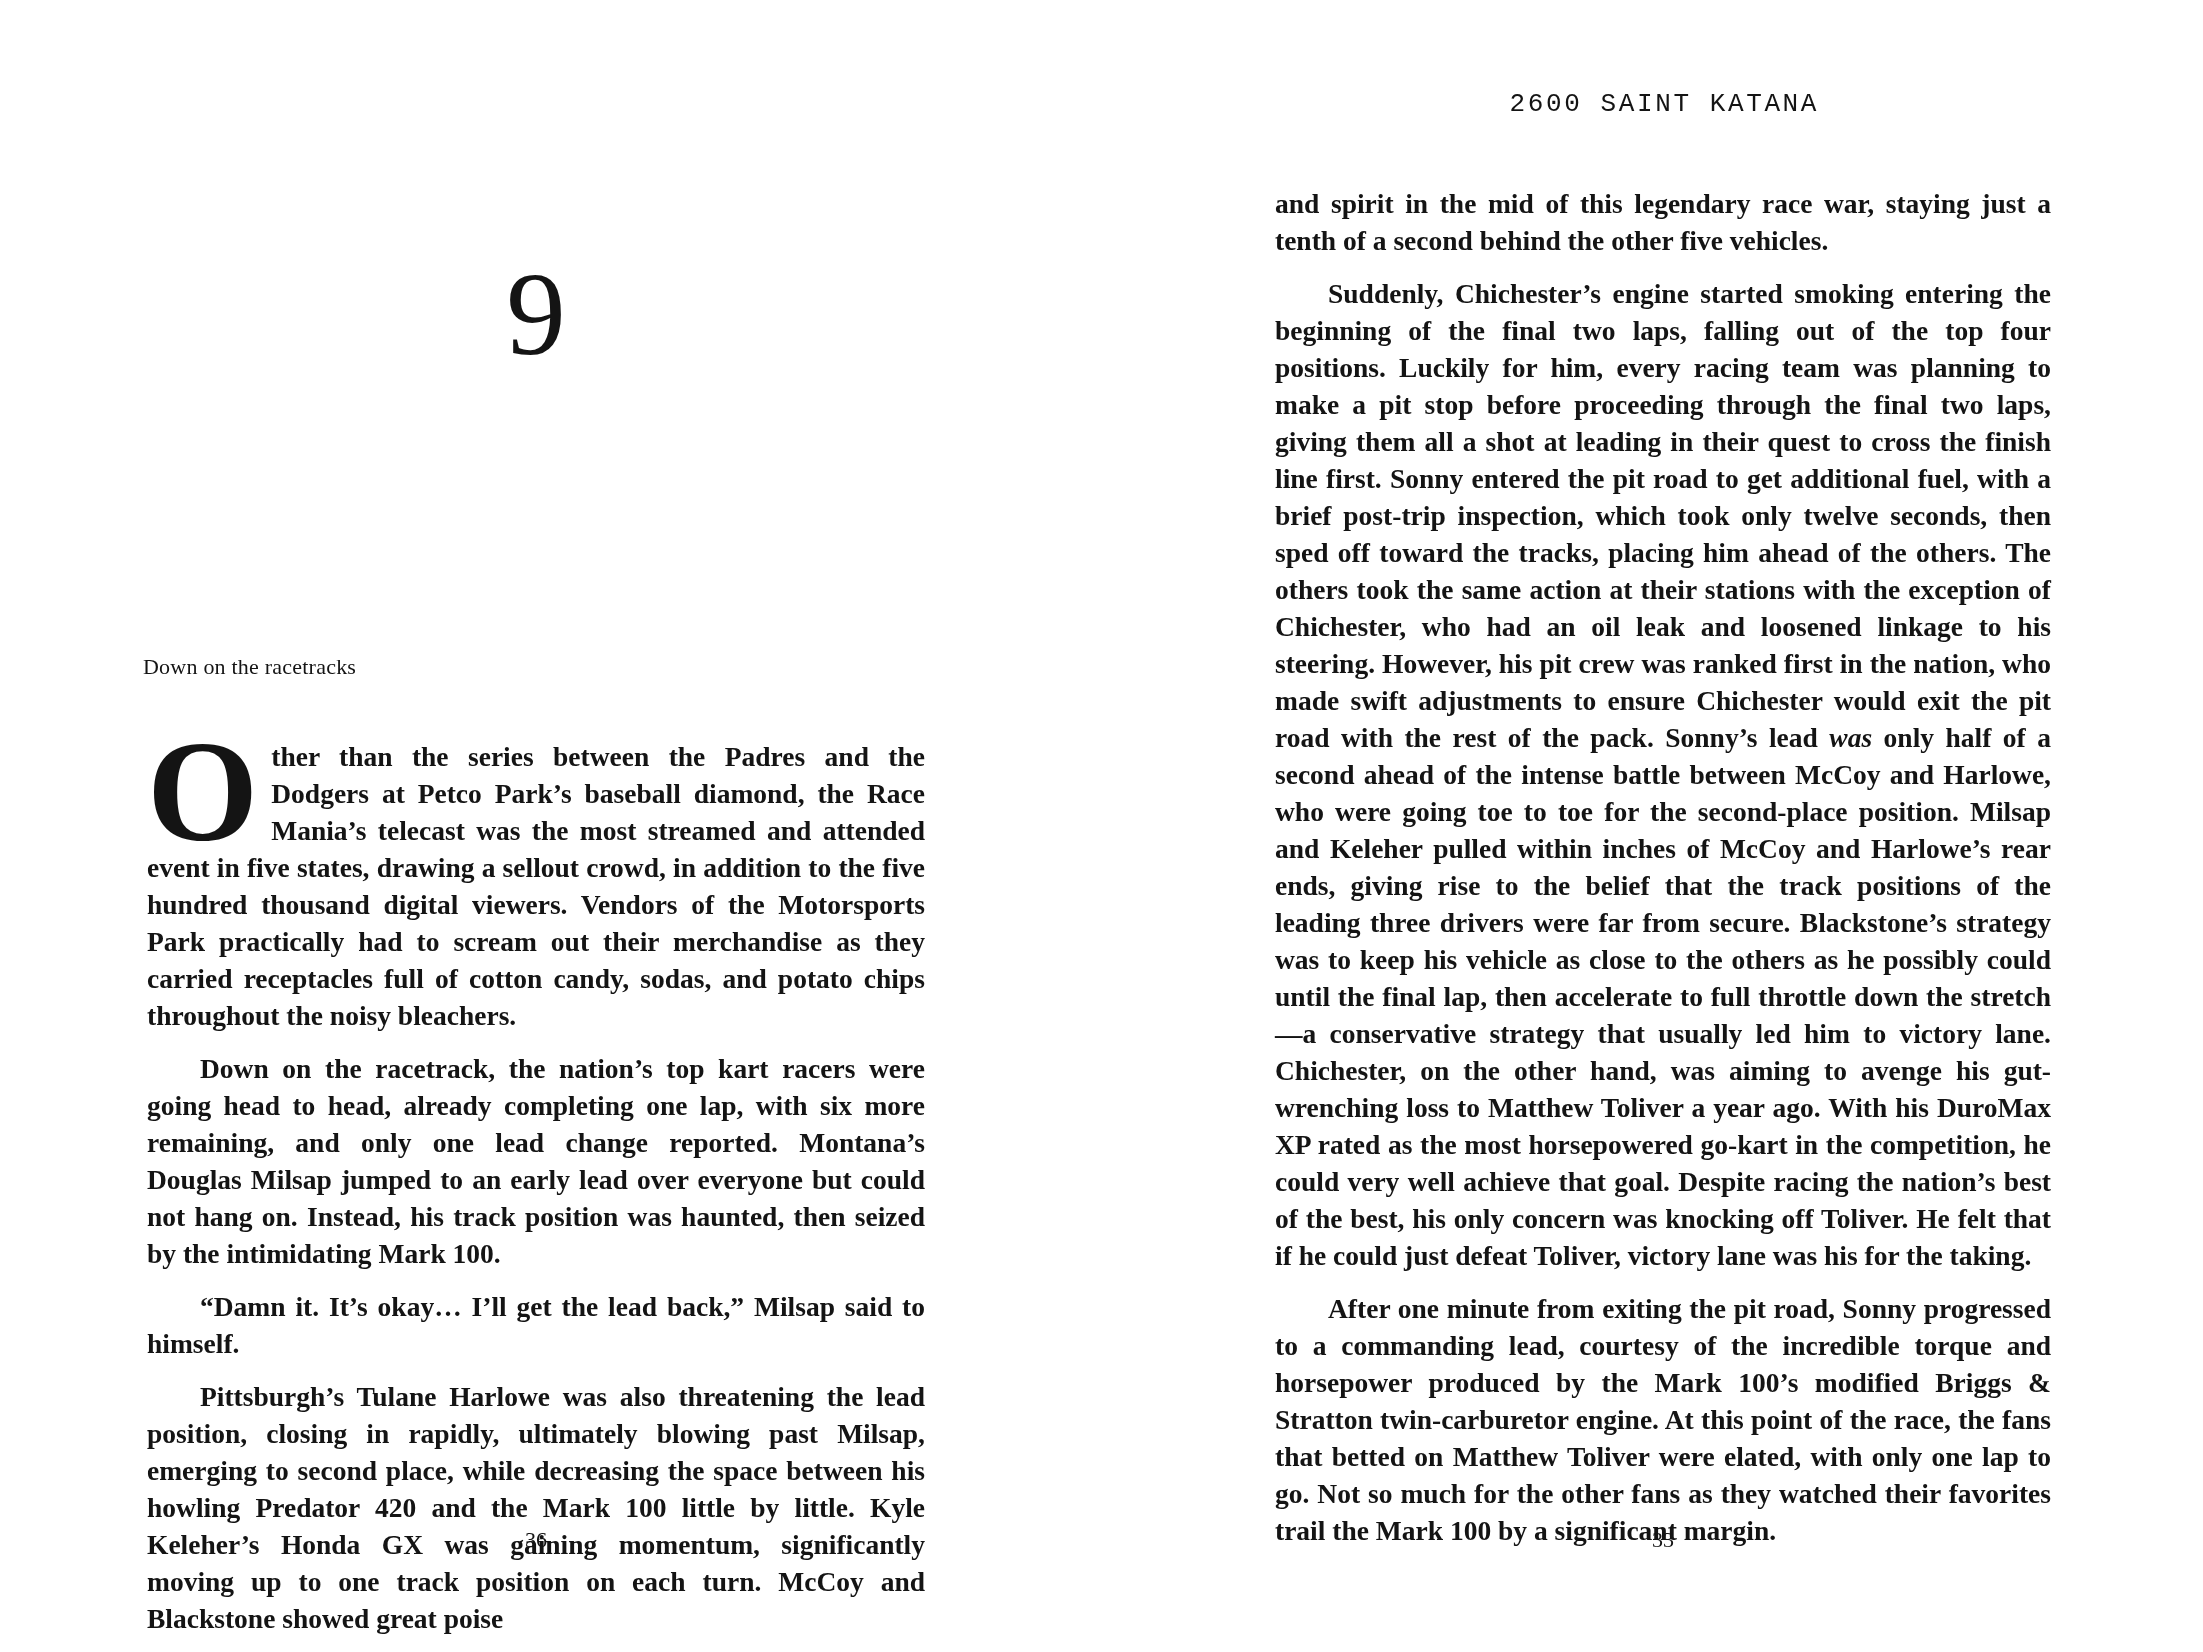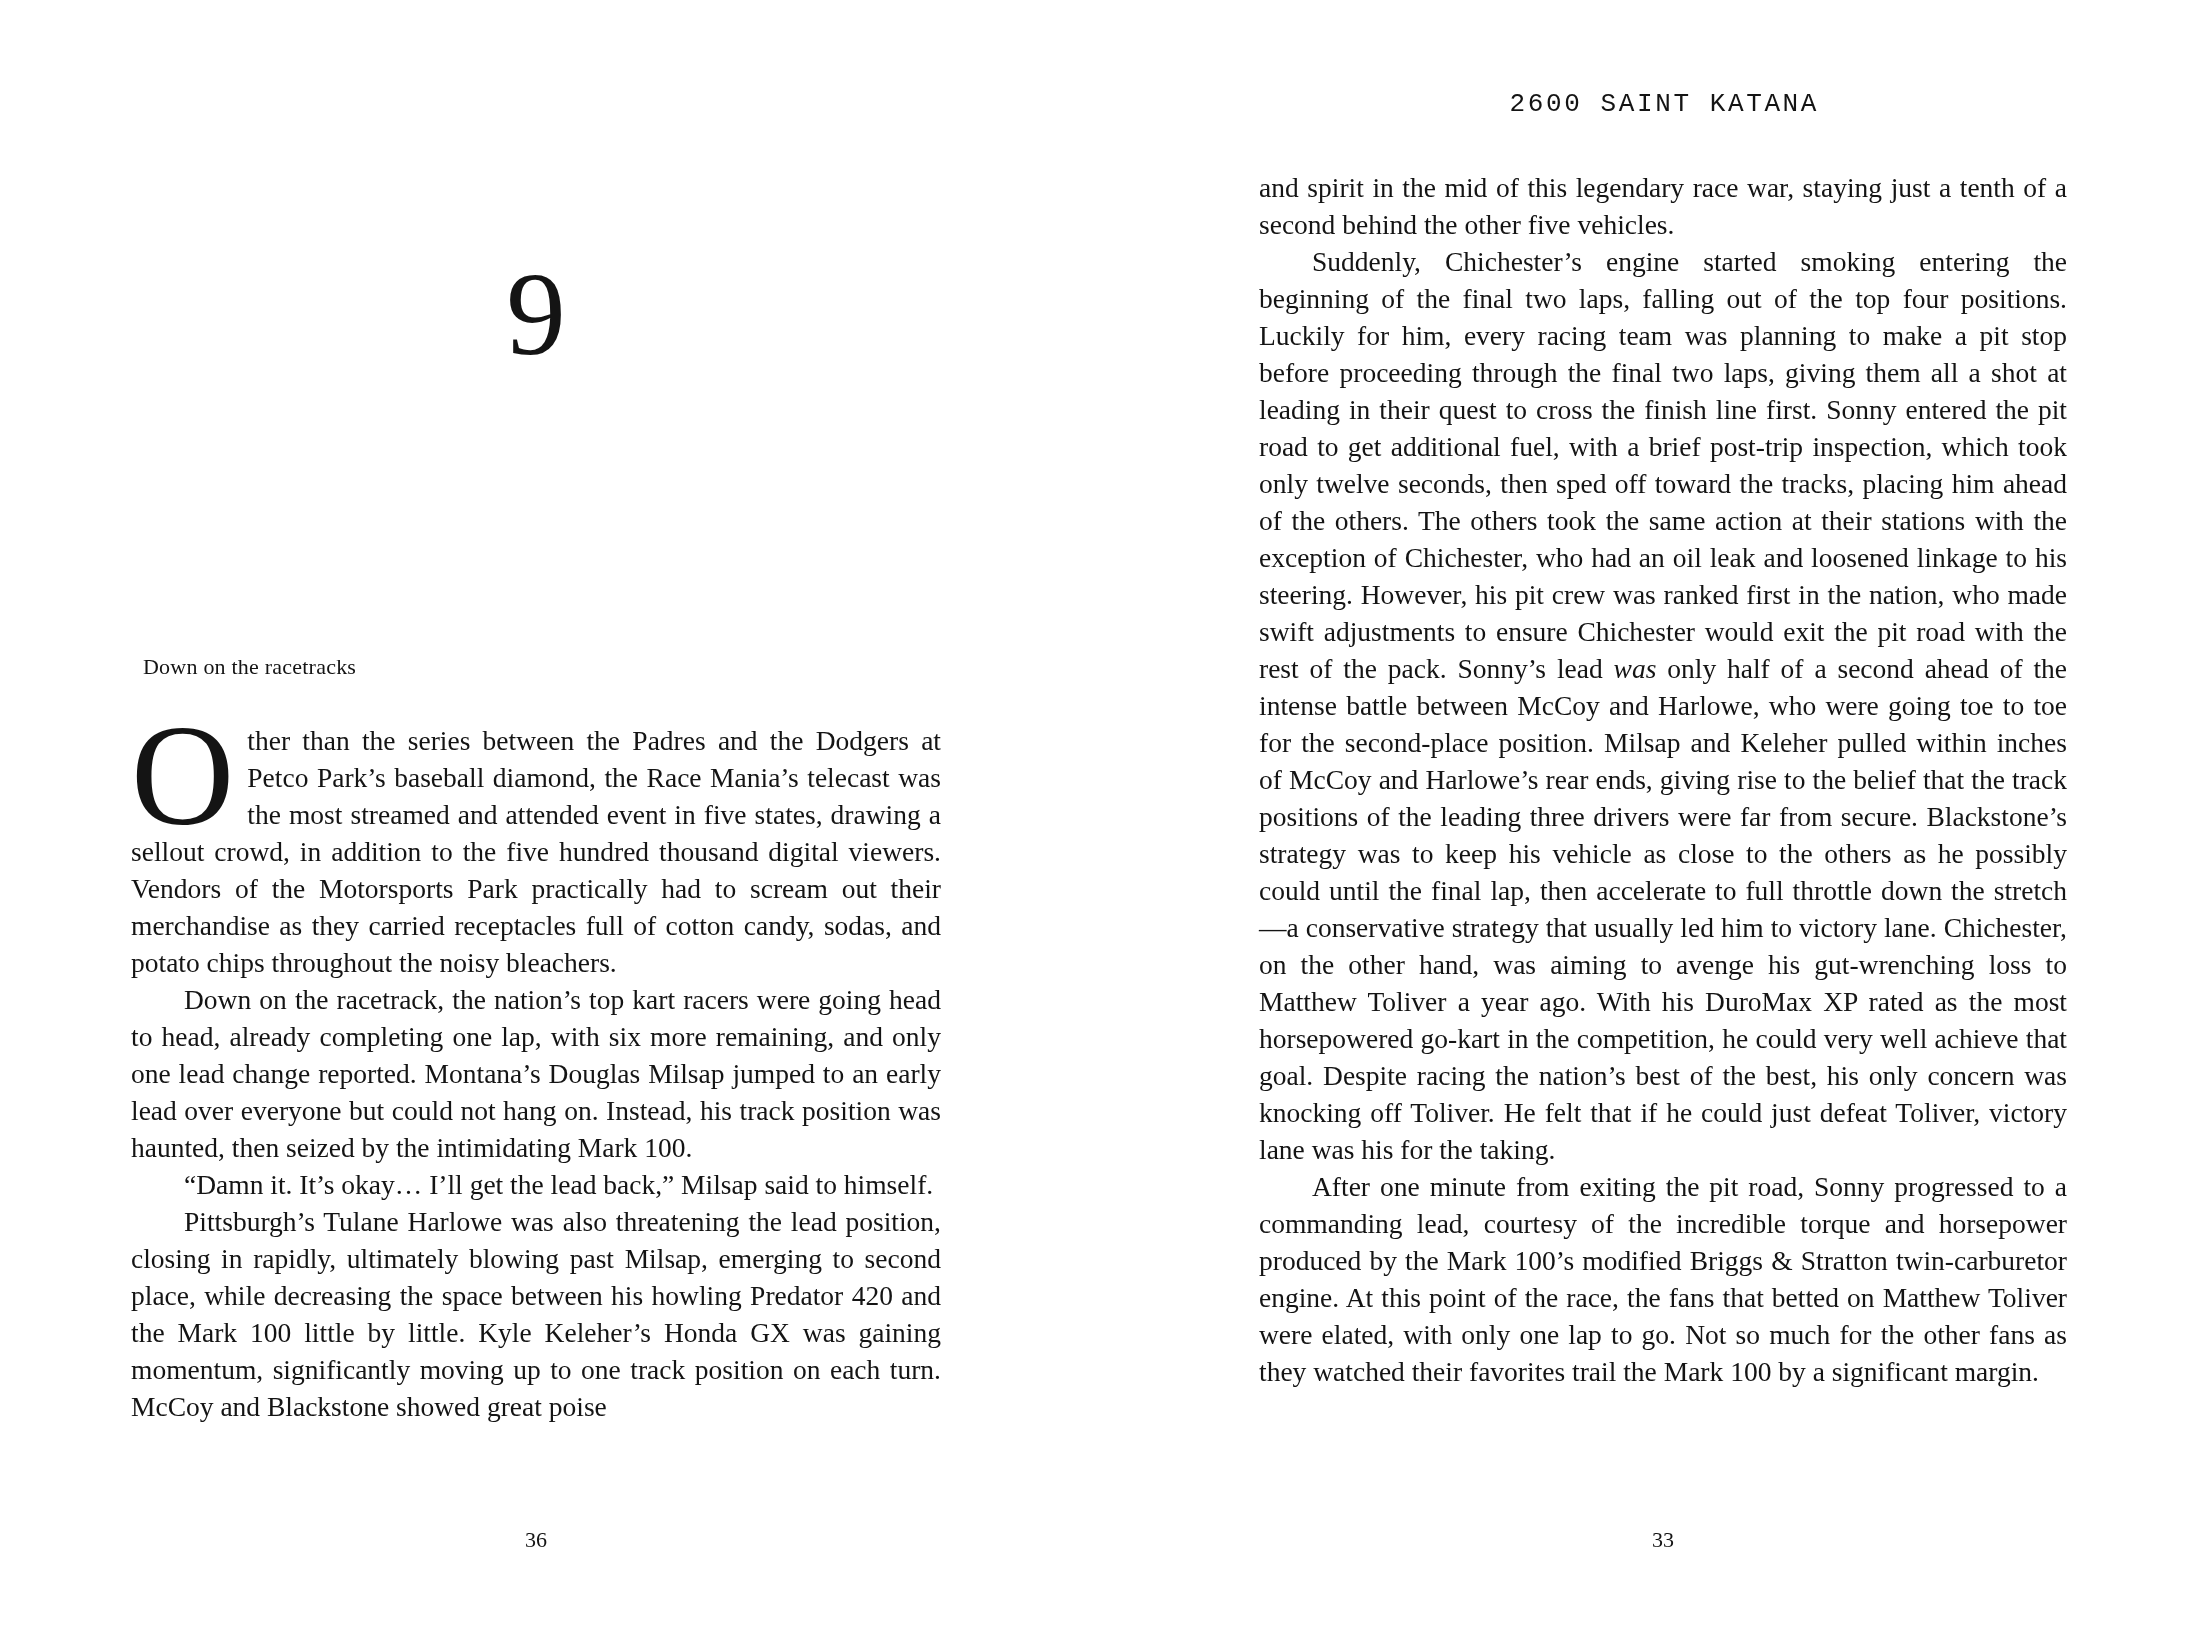--- a/index.html
+++ b/index.html
@@ -59,21 +59,21 @@
     left: 0;
     width: 100%;
     font-size: 27.5px;
     line-height: 37px;
     text-align: justify;
     hyphens: none;
   }
   .page-left  .body-text { top: 722px; }
   .page-right .body-text { top: 169px; }
 
-  .para { margin: 0; padding: 0; }
+  .para { margin: 16px; padding: 0; font-weight: bold; }
   .para.indent { text-indent: 53px; }
 
   .dropcap {
     float: left;
     font-size: 143px;
     line-height: 94px;
     height: 103px;
     margin: 7.3px 13px 0 0;
   }
 

